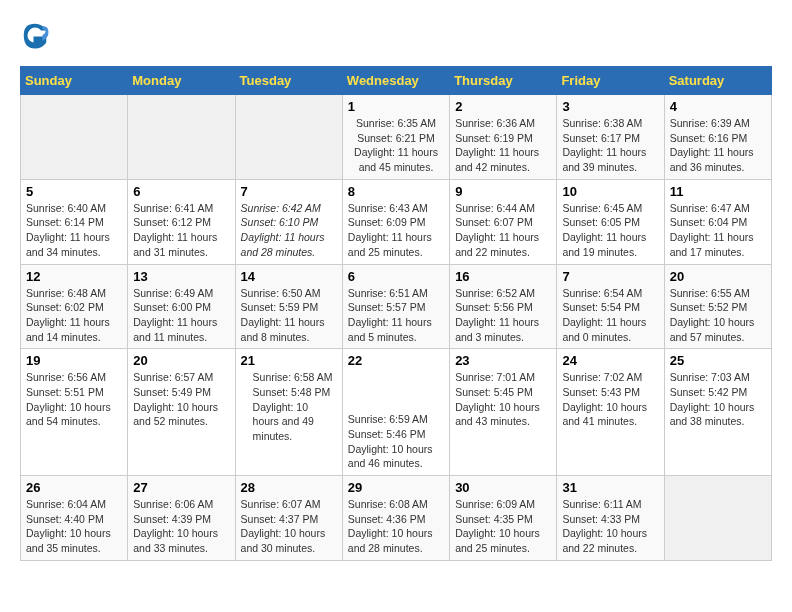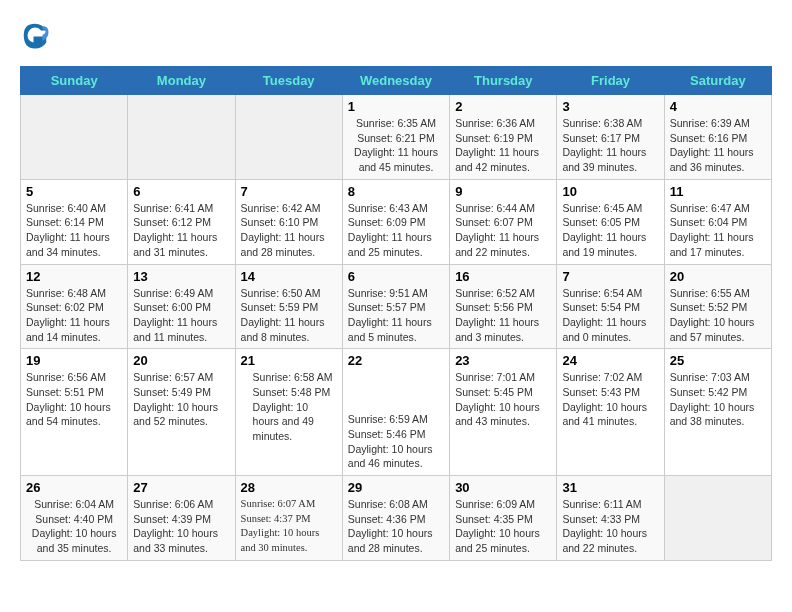--- a/index.html
+++ b/index.html
@@ -37,23 +37,23 @@
       font-size: 16px;
       color: #555;
     }
     .calendar {
       width: 100%;
       border-collapse: collapse;
       font-size: 11px;
     }
     .calendar thead tr th {
       background-color: #2a6db5;
-      color: #5eead4;
+      color: #fde047;
       padding: 6px 4px;
-      text-align: center;
+      text-align: left;
       font-size: 13px;
       font-weight: bold;
       border: 1px solid #2a6db5;
     }
     .calendar tbody tr td {
       vertical-align: top;
       border: 1px solid #ccc;
       padding: 4px 5px;
       width: 107px;
       min-height: 80px;
@@ -147,21 +147,21 @@
 Daylight: 11 hours and 34 minutes.</div>
         </td>
         <td>
           <div class="day-number">6</div>
           <div class="day-info" style="white-space: pre-line;">Sunrise: 6:41 AM
 Sunset: 6:12 PM
 Daylight: 11 hours and 31 minutes.</div>
         </td>
         <td>
           <div class="day-number">7</div>
-          <div class="day-info" style="white-space: pre-line;">Sunrise: 6:42 AM
+          <div class="day-info" style="white-space: pre-line; font-style: italic;">Sunrise: 6:42 AM
 Sunset: 6:10 PM
 Daylight: 11 hours and 28 minutes.</div>
         </td>
         <td>
           <div class="day-number">8</div>
           <div class="day-info" style="white-space: pre-line;">Sunrise: 6:43 AM
 Sunset: 6:09 PM
 Daylight: 11 hours and 25 minutes.</div>
         </td>
         <td>
@@ -197,21 +197,21 @@
 Daylight: 11 hours and 11 minutes.</div>
         </td>
         <td>
           <div class="day-number">14</div>
           <div class="day-info" style="white-space: pre-line;">Sunrise: 6:50 AM
 Sunset: 5:59 PM
 Daylight: 11 hours and 8 minutes.</div>
         </td>
         <td>
           <div class="day-number">6</div>
-          <div class="day-info" style="white-space: pre-line;">Sunrise: 9:51 AM
+          <div class="day-info" style="white-space: pre-line;">Sunrise: 6:51 AM
 Sunset: 5:57 PM
 Daylight: 11 hours and 5 minutes.</div>
         </td>
         <td>
           <div class="day-number">16</div>
           <div class="day-info" style="white-space: pre-line;">Sunrise: 6:52 AM
 Sunset: 5:56 PM
 Daylight: 11 hours and 3 minutes.</div>
         </td>
         <td>
@@ -267,33 +267,33 @@
         <td>
           <div class="day-number">25</div>
           <div class="day-info" style="white-space: pre-line;">Sunrise: 7:03 AM
 Sunset: 5:42 PM
 Daylight: 10 hours and 38 minutes.</div>
         </td>
       </tr>
       <tr>
         <td>
           <div class="day-number">26</div>
-          <div class="day-info" style="white-space: pre-line; text-align: center;">Sunrise: 6:04 AM
+          <div class="day-info" style="white-space: pre-line;">Sunrise: 6:04 AM
 Sunset: 4:40 PM
 Daylight: 10 hours and 35 minutes.</div>
         </td>
         <td>
           <div class="day-number">27</div>
           <div class="day-info" style="white-space: pre-line;">Sunrise: 6:06 AM
 Sunset: 4:39 PM
 Daylight: 10 hours and 33 minutes.</div>
         </td>
         <td>
           <div class="day-number">28</div>
-          <div class="day-info" style="white-space: pre-line; font-family: Liberation Serif, serif;">Sunrise: 6:07 AM
+          <div class="day-info" style="white-space: pre-line;">Sunrise: 6:07 AM
 Sunset: 4:37 PM
 Daylight: 10 hours and 30 minutes.</div>
         </td>
         <td>
           <div class="day-number">29</div>
           <div class="day-info" style="white-space: pre-line;">Sunrise: 6:08 AM
 Sunset: 4:36 PM
 Daylight: 10 hours and 28 minutes.</div>
         </td>
         <td>

